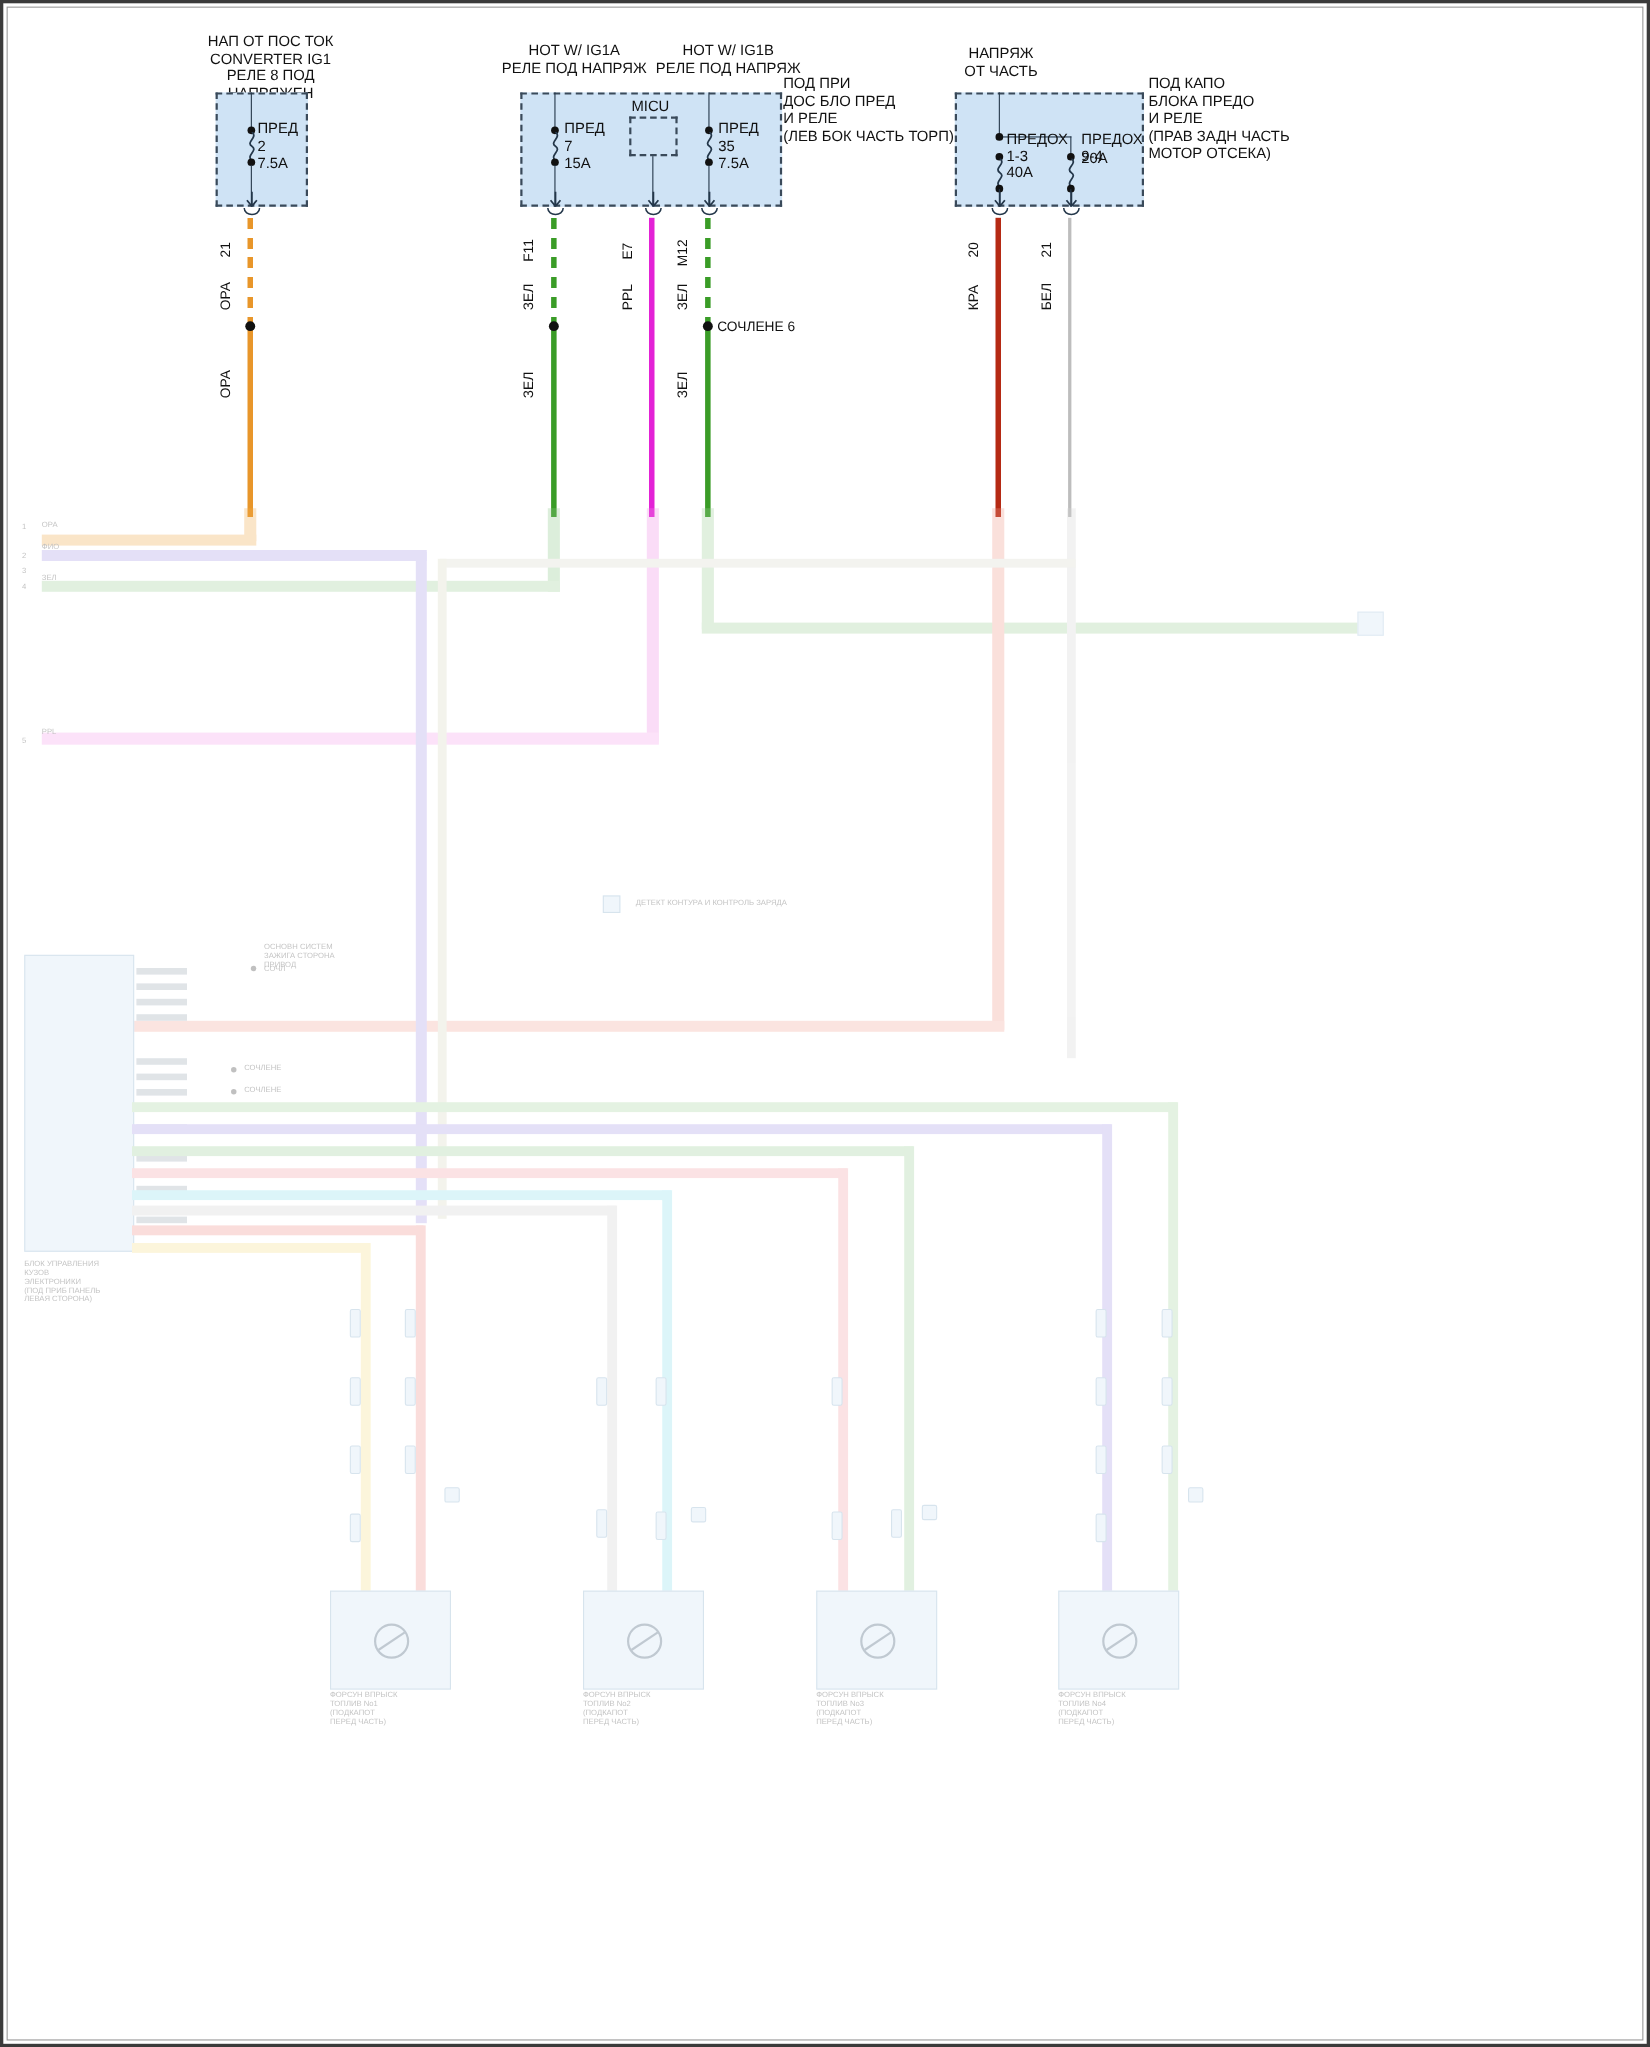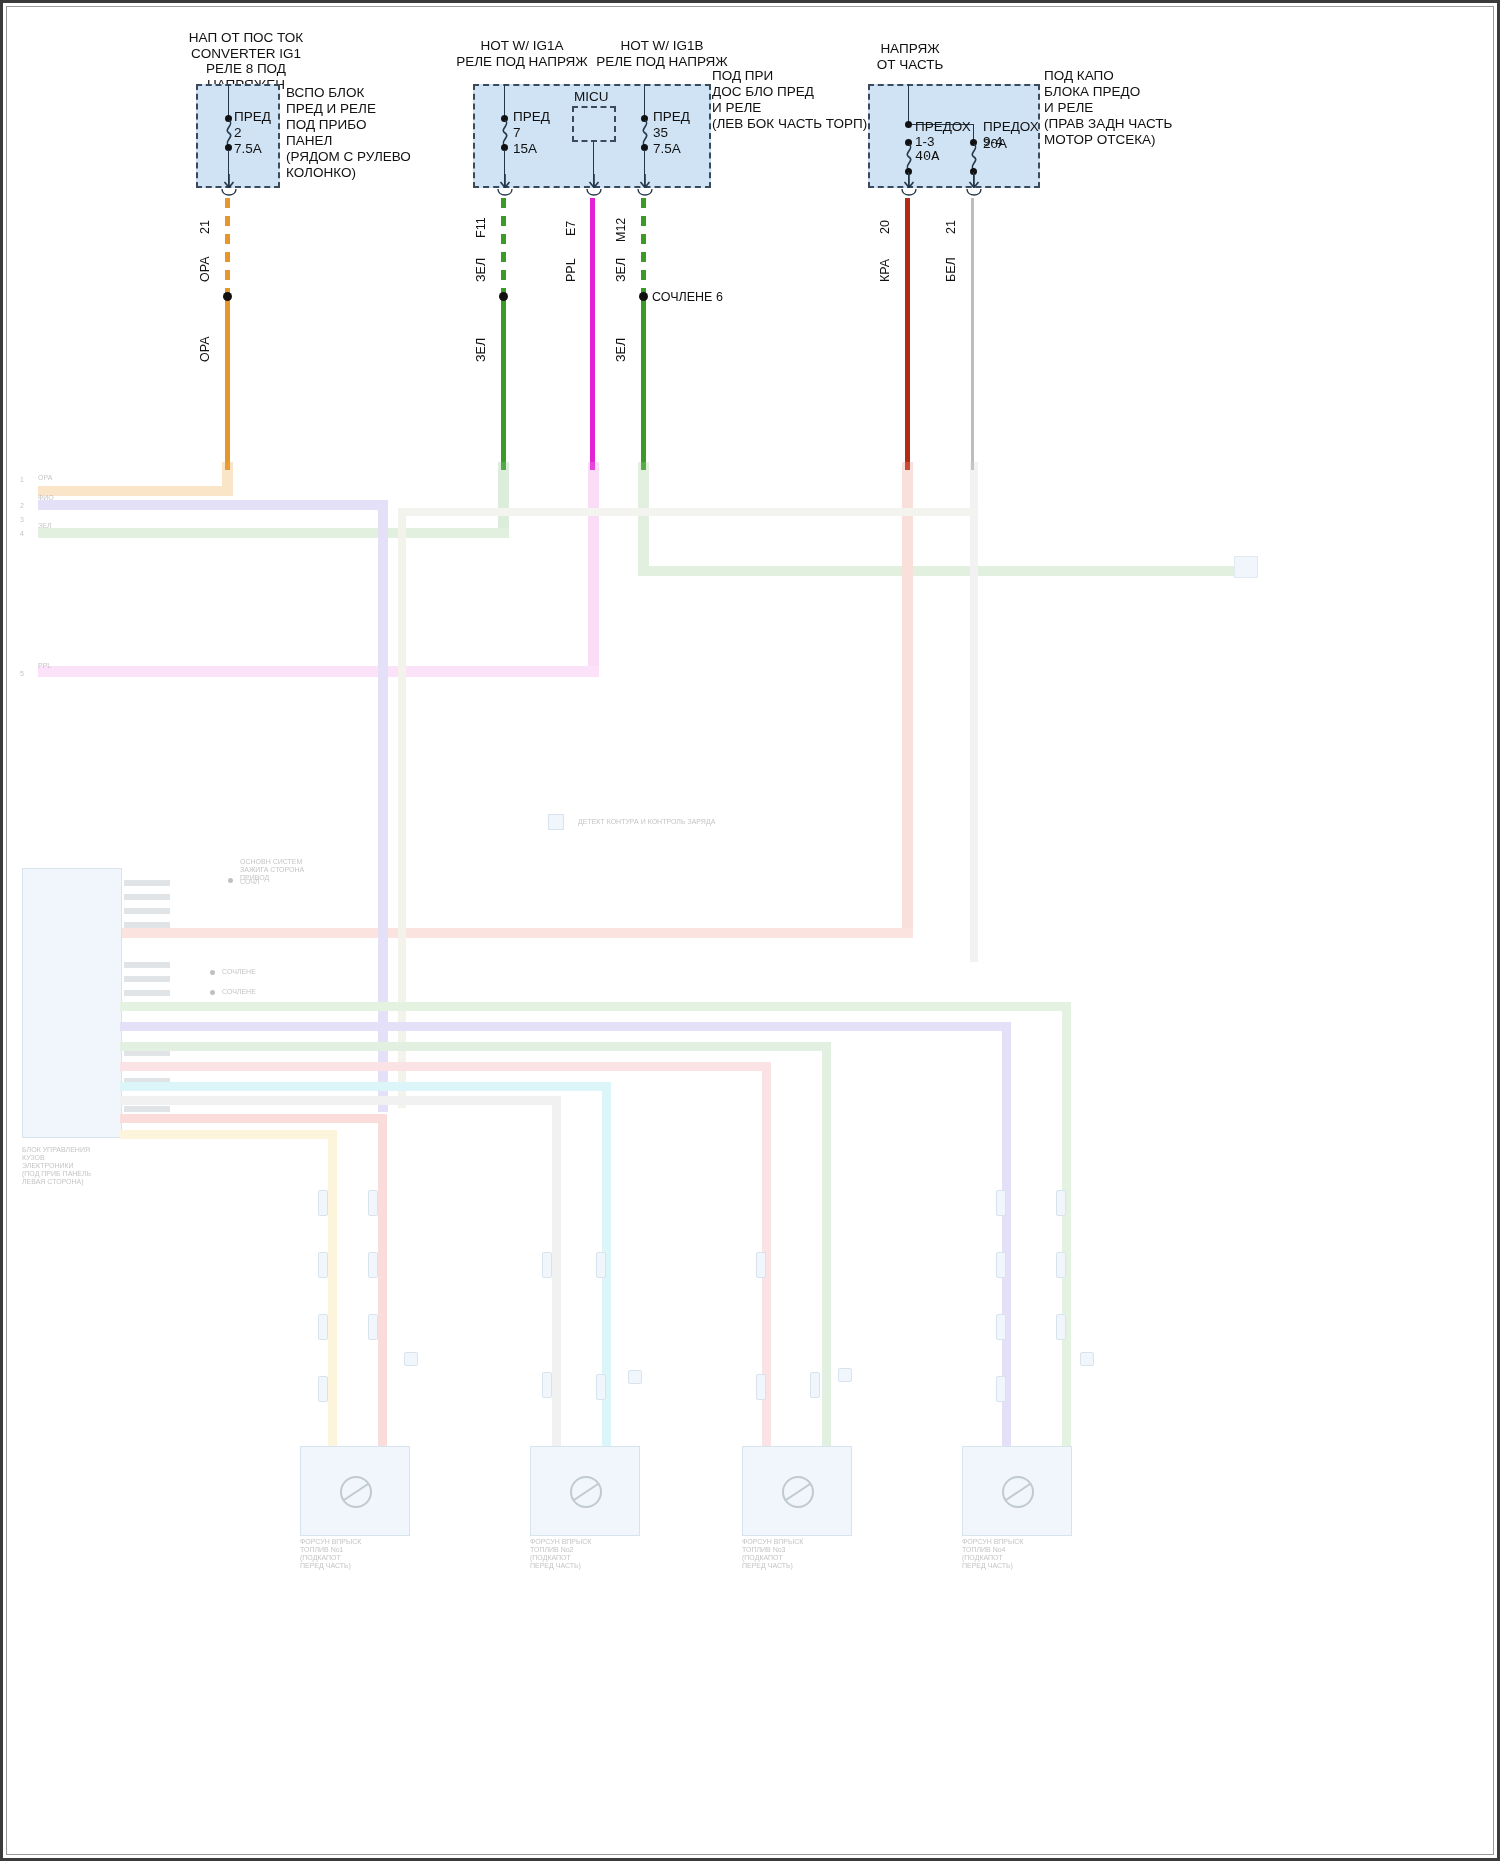--- a/index.html
+++ b/index.html
@@ -82,26 +82,20 @@
       </svg>
   </div>
   <div class="cup" style="left:221px;top:189px;">
     <svg width="16" height="9" viewBox="0 0 16 9">
         <path d="M1 0 C1 8, 15 8, 15 0" fill="none" stroke="#24374a" stroke-width="1.4"></path>
       </svg>
   </div>
   <div class="cap" style="left:234px;top:109px;">ПРЕД</div>
   <div class="cap" style="left:234px;top:125px;">2</div>
   <div class="cap" style="left:234px;top:141px;">7.5A</div>
-  <div class="side" style="left:286px;top:85px;">ВСПО БЛОК
-ПРЕД И РЕЛЕ
-ПОД ПРИБО
-ПАНЕЛ
-(РЯДОМ С РУЛЕВО
-КОЛОНКО)</div>
 
   <div class="hdr" style="left:432px;top:38px;width:180px;">HOT W/ IG1A
 РЕЛЕ ПОД НАПРЯЖ</div>
   <div class="hdr" style="left:572px;top:38px;width:180px;">HOT W/ IG1B
 РЕЛЕ ПОД НАПРЯЖ</div>
 
   <div class="box" style="left:473px;top:84px;width:238px;height:104px;"></div>
 
   <div class="vline" style="left:504px;top:84px;height:34px;"></div>
   <div class="dot" style="left:501px;top:115px;"></div>
@@ -191,21 +185,21 @@
         <path d="M6 0 L6 13 M1.5 8 L6 13.5 L10.5 8" fill="none" stroke="#24374a" stroke-width="1.6"></path>
       </svg>
   </div>
   <div class="cup" style="left:901px;top:189px;">
     <svg width="16" height="9" viewBox="0 0 16 9">
         <path d="M1 0 C1 8, 15 8, 15 0" fill="none" stroke="#24374a" stroke-width="1.4"></path>
       </svg>
   </div>
   <div class="cap" style="left:915px;top:119px;">ПРЕДОХ</div>
   <div class="cap" style="left:915px;top:134px;text-align:center;">1-3</div>
-  <div class="cap" style="left:915px;top:149px;font-family:Liberation Mono, monospace;">40A</div>
+  <div class="cap" style="left:915px;top:149px;">40A</div>
 
   <div class="dot" style="left:970px;top:139px;"></div>
   <div class="fuse" style="left:967px;top:144px;">
     <svg width="14" height="26" viewBox="0 0 14 26">
       <path d="M7 0 C13 5, 1 9, 7 13 C13 17, 1 21, 7 26" fill="none" stroke="#24374a" stroke-width="1.6"></path>
     </svg>
   </div>
   <div class="dot" style="left:970px;top:168px;"></div>
   <div class="vline" style="left:973px;top:172px;height:16px;"></div>
   <div class="arrow" style="left:968px;top:174px;">

